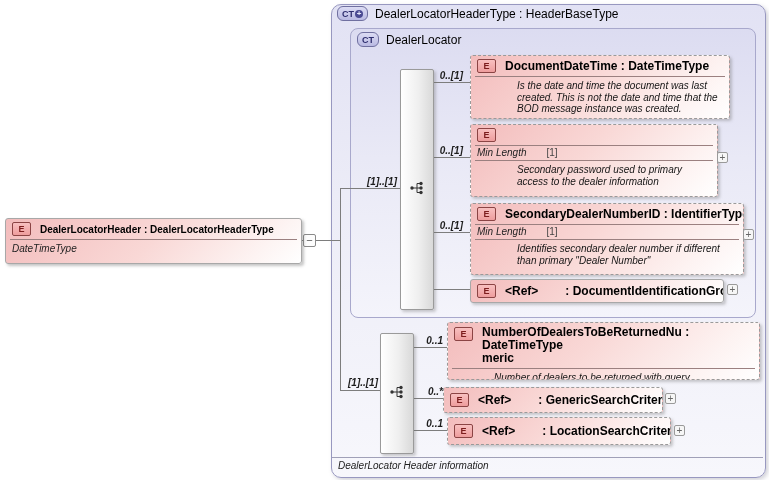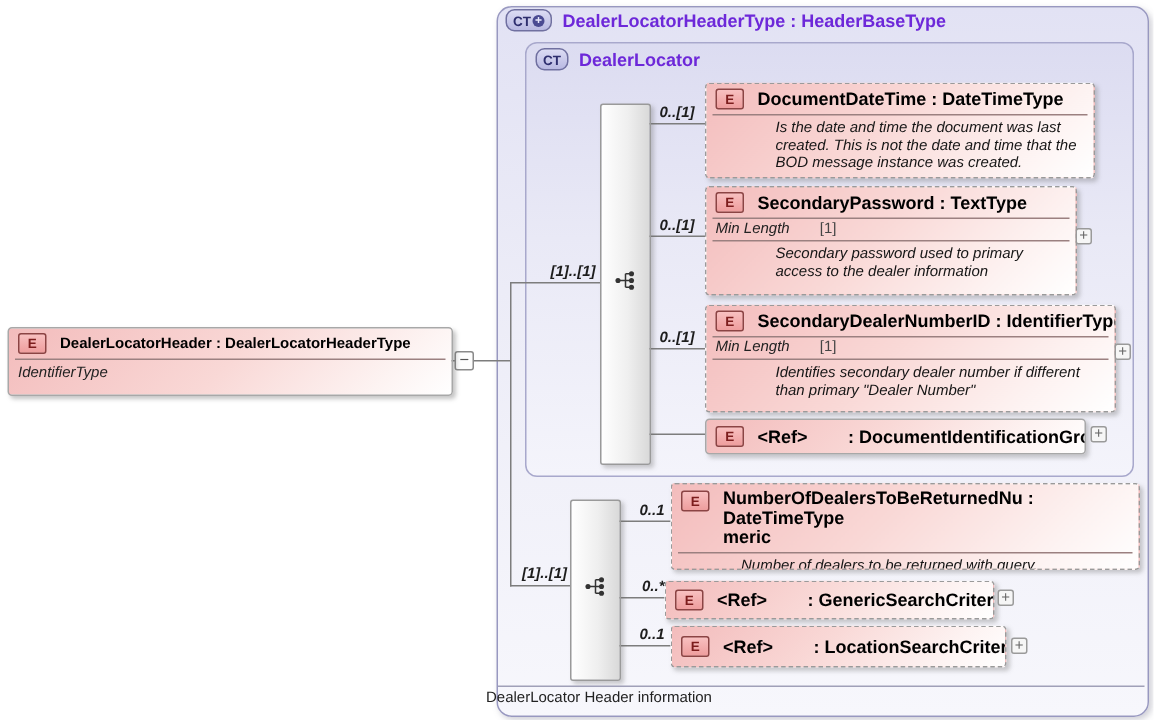--- a/index.html
+++ b/index.html
@@ -8,21 +8,21 @@
 
   
   .ct-outer{position:absolute;left:331px;top:4px;width:433px;height:472px;
     border:1px solid #9898c0;border-radius:10px;
     background:linear-gradient(180deg,#e2e2f4 0%,#ececf7 40%,#f7f7fc 100%);
     box-shadow:2px 2px 4px rgba(120,120,140,.35);}
   .ct-inner{position:absolute;left:350px;top:28px;width:404px;height:288px;
     border:1px solid #a8a8cc;border-radius:8px;
     background:linear-gradient(180deg,#dcdcf1 0%,#e9e9f6 45%,#f4f4fb 100%);}
   .ct-head{position:absolute;display:flex;align-items:center;gap:7px;}
-  .ct-title{font-weight:bold;font-size:12px;color:#6d28d9;white-space:nowrap;text-align:right;}
+  .ct-title{font-weight:normal;font-size:12px;color:#000000;white-space:nowrap;text-align:right;}
   .ct-badge{display:inline-flex;align-items:center;justify-content:center;gap:1px;
     height:13px;padding:0 4px;border:1px solid #7070a0;border-radius:6px;
     background:linear-gradient(#dcdcf4,#b9b9e2);color:#2e2e6e;
     font-size:9px;font-weight:bold;}
   .ct-badge .pluscircle{width:8px;height:8px;border-radius:50%;background:#4a4a92;
     color:#e6e6fa;font-size:8px;line-height:8px;text-align:center;font-weight:bold;}
 
   
   .hline{position:absolute;height:1px;background:#7d7d7d;}
   .vline{position:absolute;width:1px;background:#7d7d7d;}
@@ -68,21 +68,21 @@
   
   .plusbox{position:absolute;width:11px;height:11px;border:1px solid #9a9a9a;
     border-radius:2px;background:#f6f6f6;color:#666;font-size:10px;line-height:10px;
     text-align:center;box-sizing:border-box;}
   .minusbox{position:absolute;left:303px;top:234px;width:13px;height:13px;
     border:1px solid #8a8a8a;border-radius:2px;background:#fdfdfd;color:#555;
     font-size:11px;line-height:11px;text-align:center;box-sizing:border-box;}
 
   
   .footer-line{position:absolute;left:332px;top:457px;width:431px;height:1px;background:#a0a0b8;}
-  .footer-text{position:absolute;left:324px;top:460px;font-size:10px;color:#222;}
+  .footer-text{position:absolute;left:338px;top:460px;font-style:italic;font-size:10px;color:#222;}
 </style>
 </head>
 <body>
 
 <div class="stage">
 
   <div class="ct-outer"></div>
   <div class="ct-head" style="left:337px;top:6px;">
     <span class="ct-badge">
       <span>CT</span>
@@ -149,36 +149,35 @@
       </svg>
     </span>
   </div>
 
   <div class="rootbox">
     <div class="ehead">
       <span class="ebadge">E</span>
       <span class="etitle">DealerLocatorHeader : DealerLocatorHeaderType</span>
     </div>
     <div class="edivider"></div>
-    <div class="annot">IdentifierType</div>
+    <div class="annot">DateTimeType</div>
   </div>
 
   <div class="ebox" style="left:470px;top:55px;width:258px;height:62px;">
     <div class="ehead">
       <span class="ebadge">E</span>
       <span class="etitle">DocumentDateTime : DateTimeType</span>
     </div>
     <div class="edivider"></div>
     <div class="desc">Is the date and time the document was last created. This is not the date and time that the BOD message instance was created.</div>
   </div>
 
   <div class="ebox" style="left:470px;top:124px;width:246px;height:71px;">
     <div class="ehead">
       <span class="ebadge">E</span>
-      <span class="etitle">SecondaryPassword : TextType</span>
     </div>
     <div class="edivider"></div>
     <div class="facet">
       <span class="fname">Min Length</span>
       <span class="fval">[1]</span>
     </div>
     <div class="edivider"></div>
     <div class="desc">Secondary password used to primary access to the dealer information</div>
   </div>
   <div class="plusbox" style="left:717px;top:152px;">+</div>

